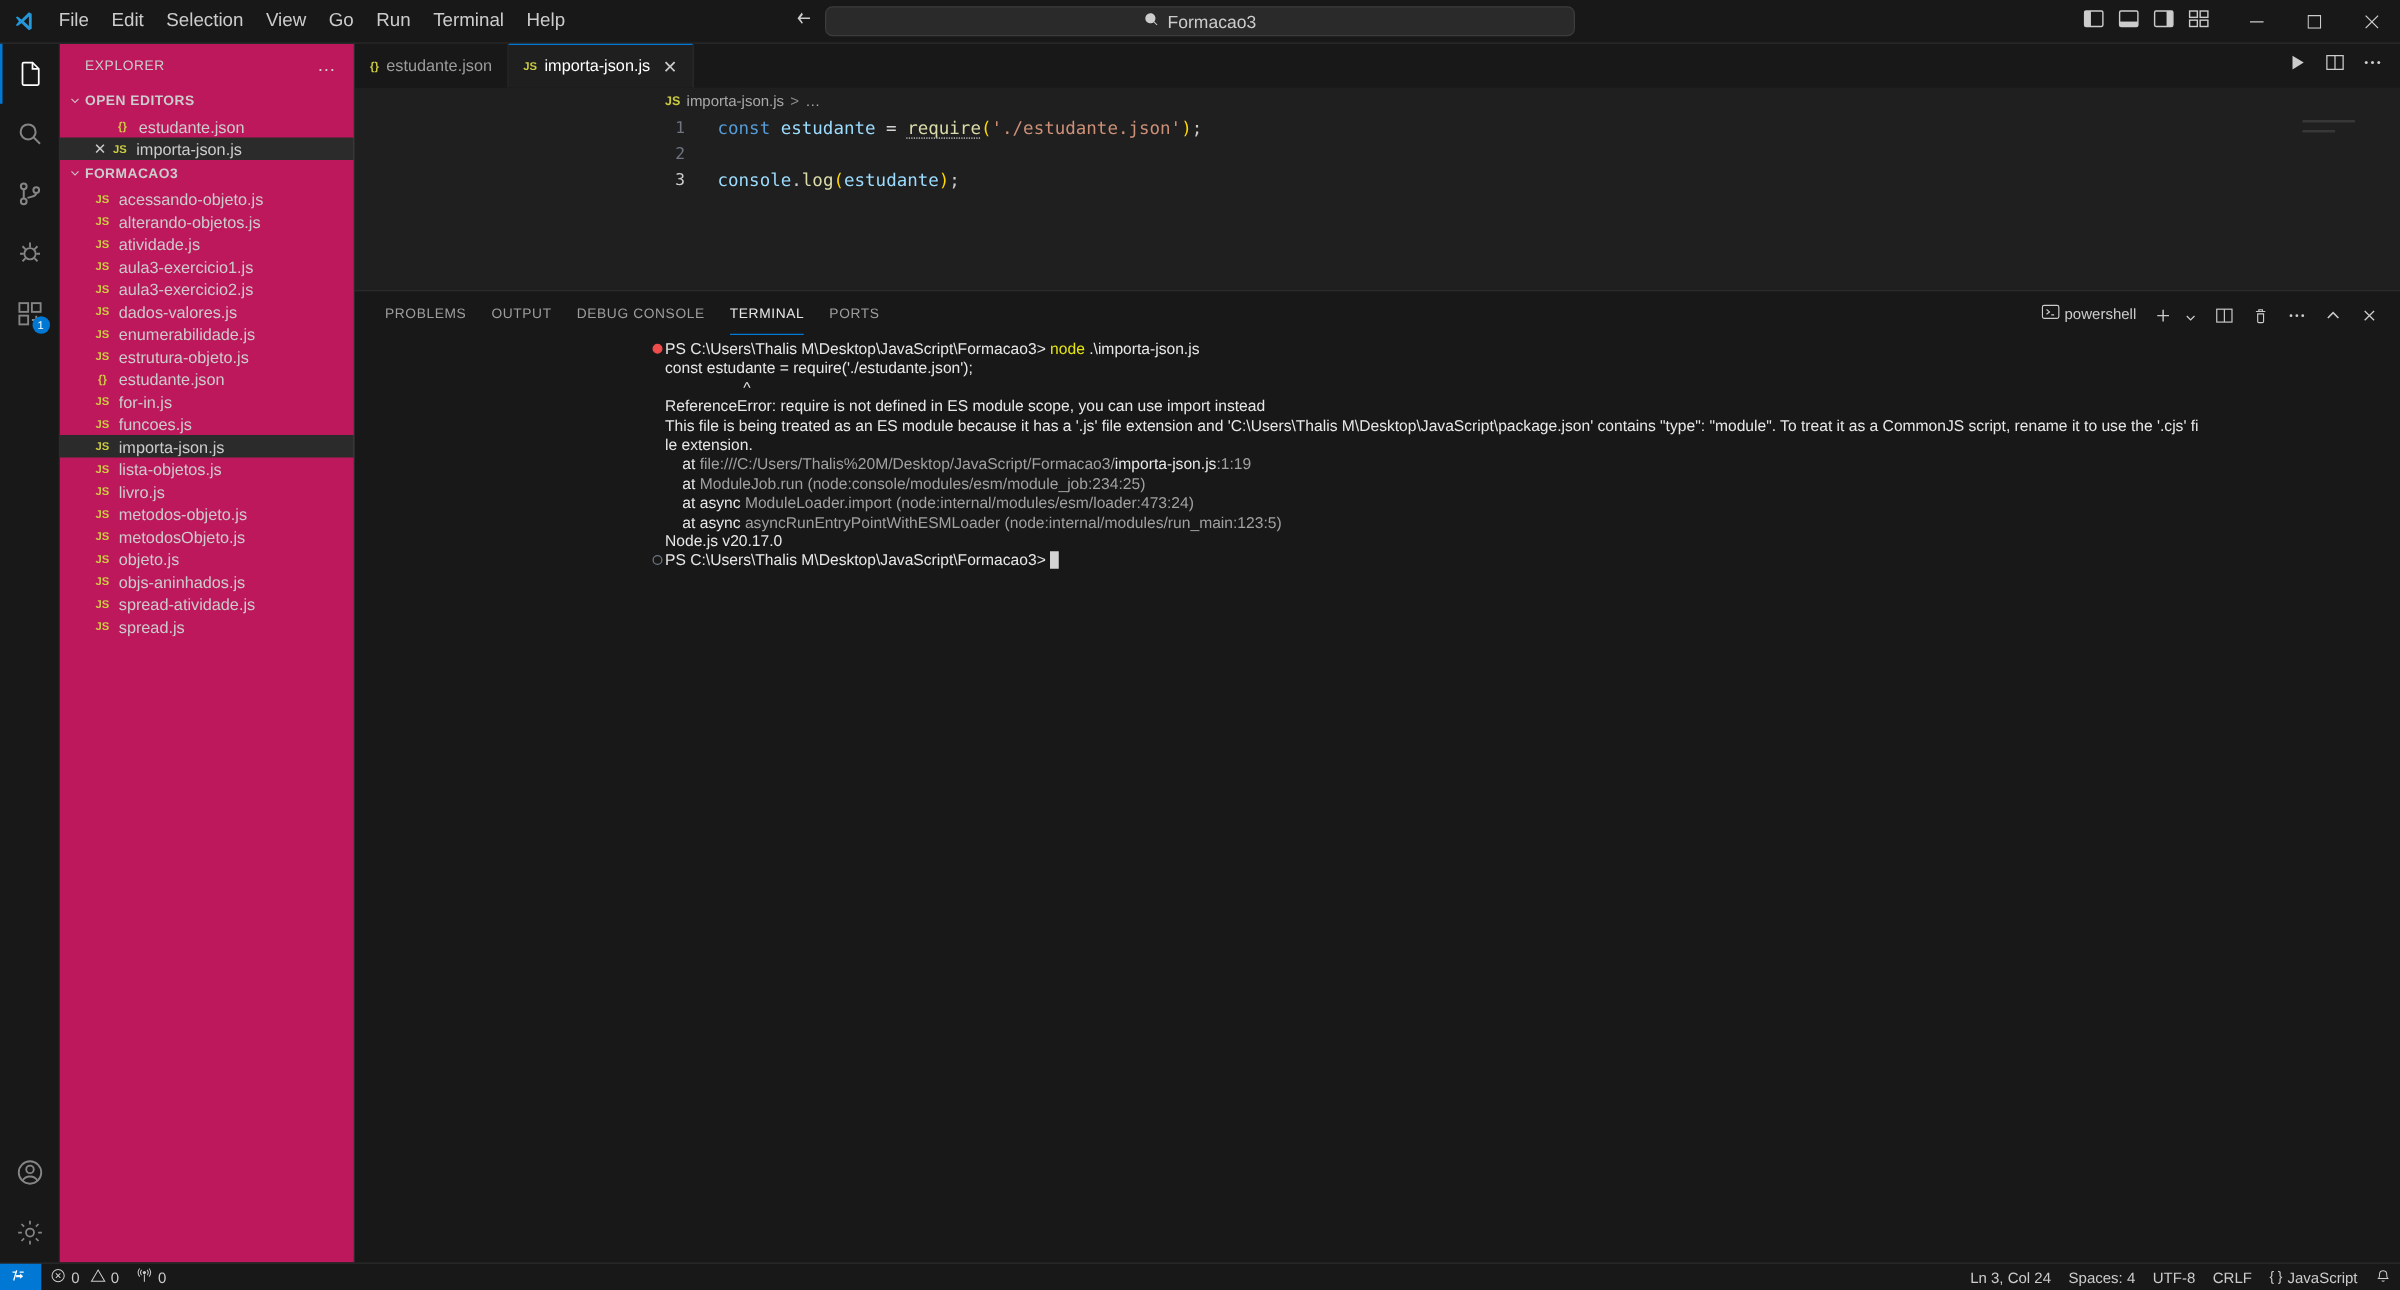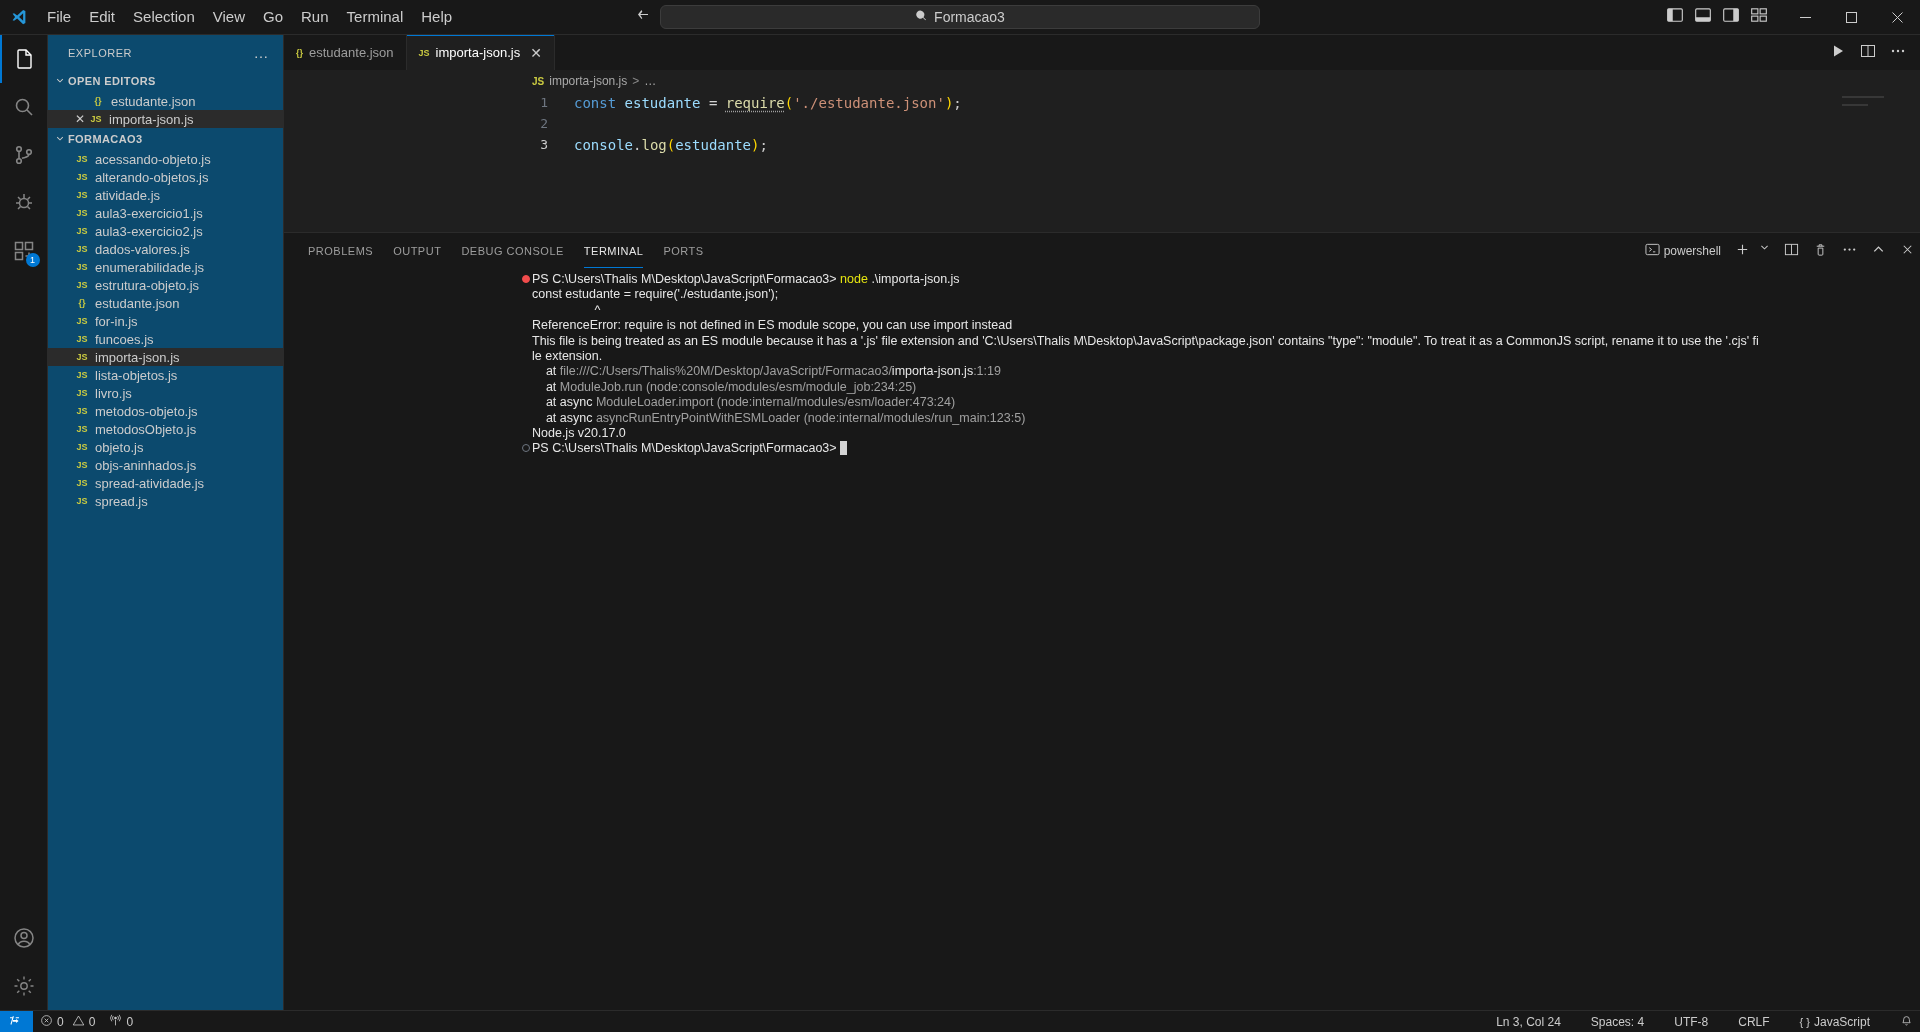--- a/index.html
+++ b/index.html
@@ -57,21 +57,21 @@
   }
   .act-badge {
     position: absolute; right: 8px; bottom: 8px; background: #0078d4; color: #fff;
     font-size: 9px; min-width: 14px; height: 14px; border-radius: 7px;
     display: flex; align-items: center; justify-content: center; padding: 0 3px;
   }
   .act-spacer { flex: 1; }
 
   
   .sidebar {
-    width: 236px; background: #0c4a6e; display: flex; flex-direction: column;
+    width: 236px; background: #be185d; display: flex; flex-direction: column;
     flex: none; border-right: 1px solid #2b2b2b;
   }
   .sb-header {
     height: 35px; display: flex; align-items: center; justify-content: space-between;
     padding: 0 8px 0 20px; font-size: 11px; letter-spacing: .5px; color: #cccccc;
     text-transform: uppercase;
   }
   .sb-dots { font-size: 15px; color: #cccccc; padding: 0 6px; cursor: pointer; }
   .sb-scroll { flex: 1; overflow: hidden; }
   .section-header {
@@ -147,21 +147,21 @@
   .panel-head { height: 35px; display: flex; align-items: center; flex: none; padding-left: 14px; }
   .panel-tabs { display: flex; align-items: center; gap: 0; height: 100%; }
   .ptab {
     font-size: 11px; letter-spacing: .5px; color: #9d9d9d; padding: 0 10px; height: 100%;
     display: flex; align-items: center; position: relative; cursor: pointer; text-transform: uppercase;
   }
   .ptab.active { color: #e7e7e7; }
   .ptab.active::after {
     content: ''; position: absolute; bottom: 0; left: 10px; right: 10px; height: 1px; background: #0078d4;
   }
-  .panel-actions { margin-left: auto; display: flex; align-items: flex-start; gap: 4px; }
+  .panel-actions { margin-left: auto; display: flex; align-items: flex-end; gap: 4px; padding-right: 12px; }
   .pa-btn { display: flex; align-items: center; gap: 4px; padding: 3px 5px; border-radius: 4px; cursor: pointer;
     font-size: 12px; color: #cccccc; }
   .pa-btn svg { width: 15px; height: 15px; }
   .term-name { font-size: 12px; color: #cccccc; }
 
   .terminal {
     flex: 1; overflow: hidden; padding: 4px 0 0 0;
     font-family: Liberation Sans, sans-serif; font-size: 12.5px; line-height: 15.4px;
     color: #cccccc; position: relative;
   }
@@ -182,21 +182,21 @@
     height: 22px; background: #181818; display: flex; align-items: center;
     font-size: 12px; color: #cccccc; flex: none; border-top: 1px solid #2b2b2b;
   }
   .sb-remote {
     background: #0078d4; color: #fff; height: 22px; display: flex; align-items: center;
     padding: 0 8px; gap: 4px;
   }
   .sb-remote svg { width: 13px; height: 13px; }
   .st-item { display: flex; align-items: center; gap: 4px; padding: 0 7px; height: 22px; cursor: pointer; }
   .st-item svg { width: 13px; height: 13px; }
-  .st-right { margin-left: auto; display: flex; align-items: flex-end; gap: 16px; }
+  .st-right { margin-left: auto; display: flex; align-items: flex-end; }
 </style>
 </head>
 <body>
 
 <div class="app">
 
   <div class="titlebar">
     <div class="vscode-logo">
       <svg viewBox="0 0 24 24">
           <path fill="#2596d8" d="M17.5 2.5 9.6 10 5.4 6.9 3.5 7.8l3.3 4.2-3.3 4.2 1.9.9 4.2-3.1 7.9 7.5 3-1.4V3.9l-3-1.4zM17.5 7v10l-5.4-5 5.4-5z"></path>

